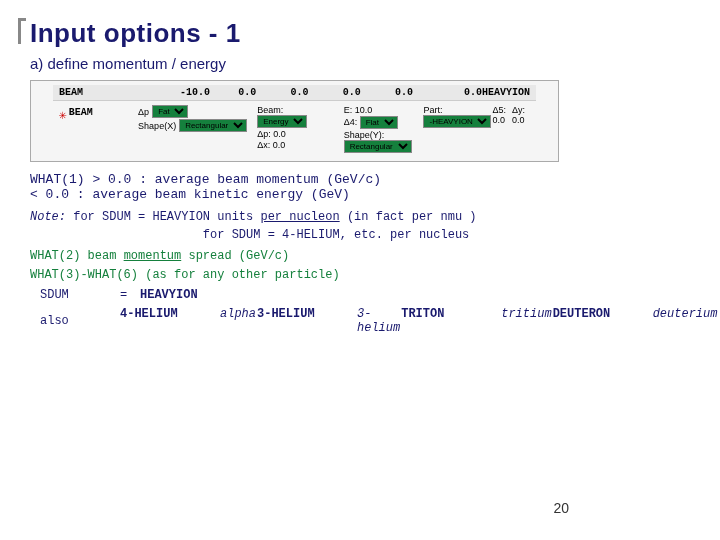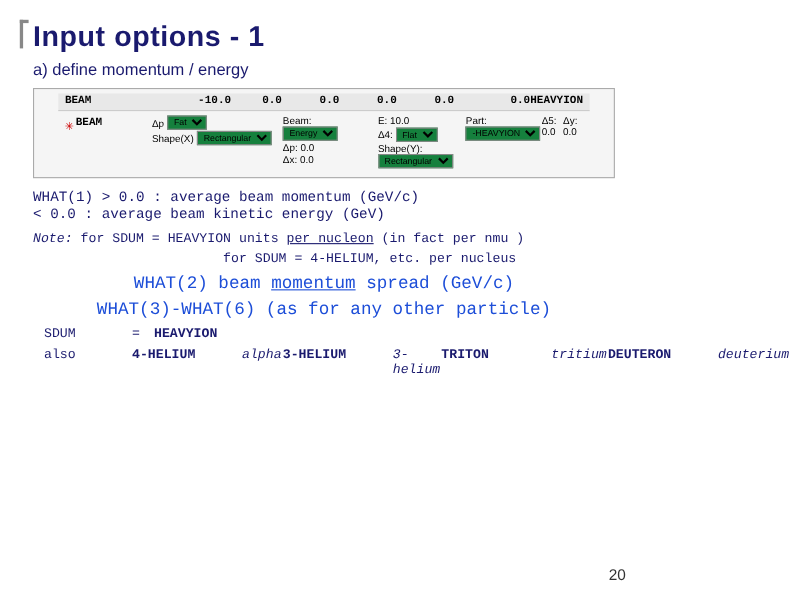--- a/index.html
+++ b/index.html
@@ -152,24 +152,23 @@
 
     .underline {
       text-decoration: underline;
     }
 
     .italic {
     }
 
     .what-line {
       font-family: 'Courier New', monospace;
-      font-size: 16px;
-      color: #1d4ed8;
+      font-size: 12px;
+      color: #15803d;
       margin: 5px 0 2px 0;
-      text-align: center;
     }
 
     .sdum-section {
       margin-top: 6px;
       margin-left: 10px;
     }
 
     .sdum-row {
       display: flex;
       gap: 0;
@@ -197,21 +196,21 @@
       margin-top: 5px;
       margin-left: 10px;
     }
 
     .also-row {
       display: flex;
       gap: 0;
       font-family: 'Courier New', monospace;
       font-size: 12px;
       color: #1a1a6e;
-      align-items: flex-start;
+      align-items: center;
     }
 
     .also-key {
       min-width: 80px;
     }
 
     .also-items {
       display: flex;
       gap: 1px;
     }
@@ -225,21 +224,21 @@
       font-weight: bold;
       min-width: 100px;
     }
 
     .also-item-desc {
       font-style: italic;
     }
 
     .page-number {
       position: absolute;
-      bottom: 10px;
+      bottom: 24px;
       right: 20px;
       font-size: 14px;
       color: #333;
     }
 
     .left-bracket {
       position: absolute;
       left: 18px;
       top: 18px;
       width: 8px;

